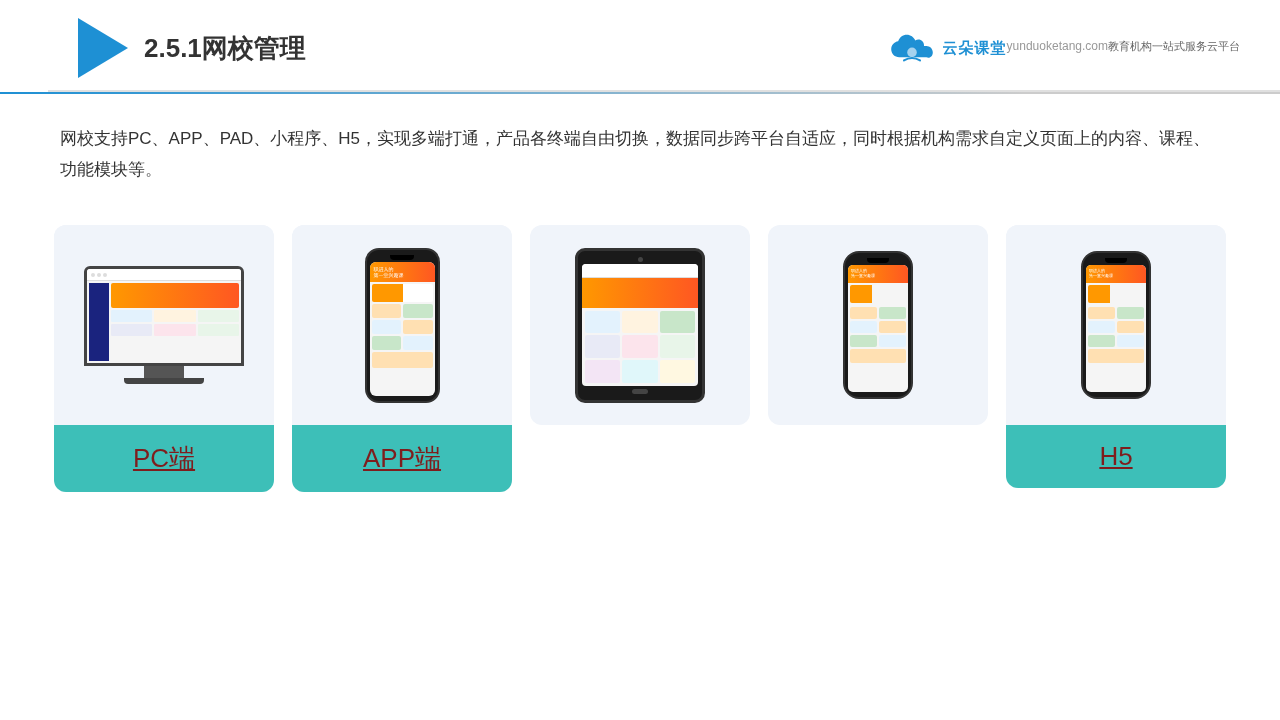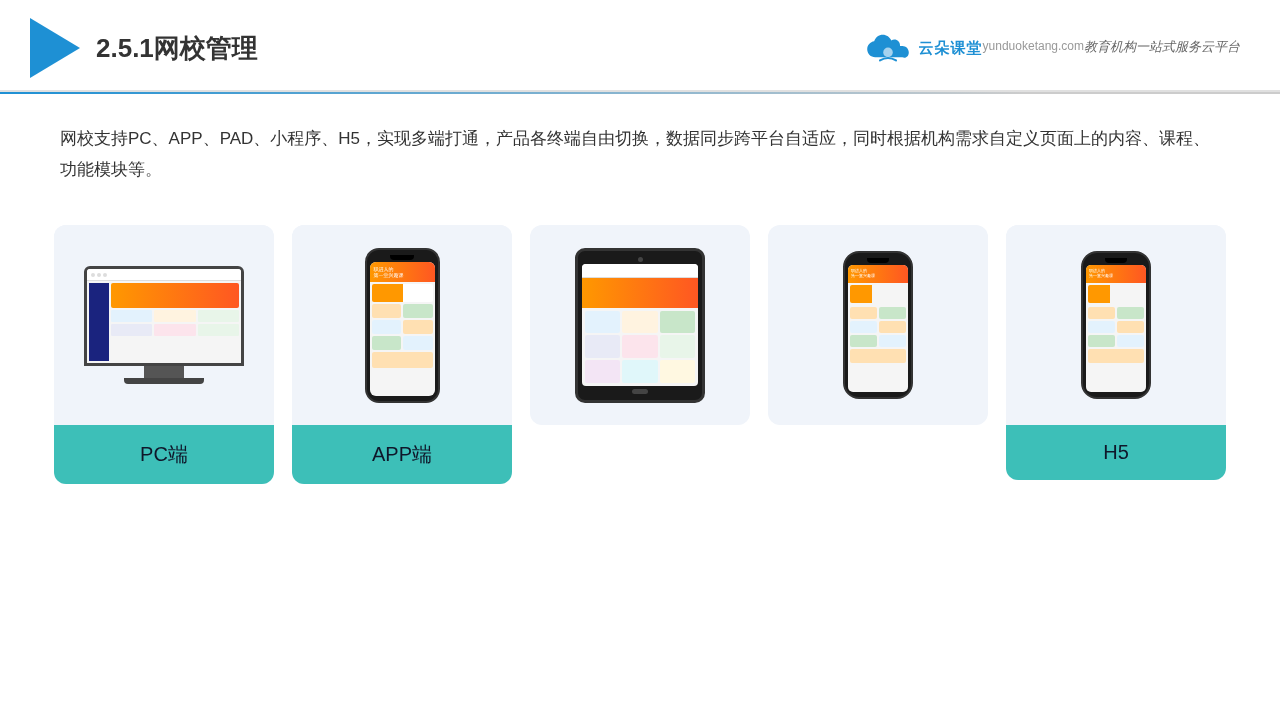--- a/index.html
+++ b/index.html
@@ -12,20 +12,21 @@
       position: relative;
     }
 
     
     .header {
       display: flex;
       align-items: center;
       justify-content: space-between;
       padding: 18px 40px 12px 30px;
       border-bottom: 2px solid #e0e0e0;
+      margin-left: 48px;
     }
     .header-left {
       display: flex;
       align-items: center;
       gap: 16px;
     }
     .logo-triangle {
       width: 0;
       height: 0;
       border-top: 30px solid transparent;
@@ -56,24 +57,23 @@
       flex-direction: row;
       align-items: flex-start;
     }
     .brand-name {
       font-size: 15px;
       color: #1e90d4;
       font-weight: bold;
       letter-spacing: 1px;
     }
     .brand-sub {
-      font-size: 13px;
+      font-size: 11px;
       color: #666;
       line-height: 1.3;
-      font-style: italic;
     }
     .brand-domain {
       font-size: 12px;
       color: #999;
     }
 
     
     .description {
       padding: 30px 60px 10px 60px;
       font-size: 17px;
@@ -107,25 +107,26 @@
       display: flex;
       align-items: center;
       justify-content: center;
       padding: 15px;
       background: #f0f4fa;
     }
 
     .card-label {
       width: 100%;
       background: #3dbfb8;
-      color: #0f172a;
+      color: #7f1d1d;
       text-align: center;
       padding: 16px 10px;
-      font-size: 20px;
+      font-size: 26px;
       font-weight: 500;
+      text-decoration: underline;
     }
 
     
     
     .pc-mockup {
       display: flex;
       flex-direction: column;
       align-items: center;
       width: 170px;
     }

